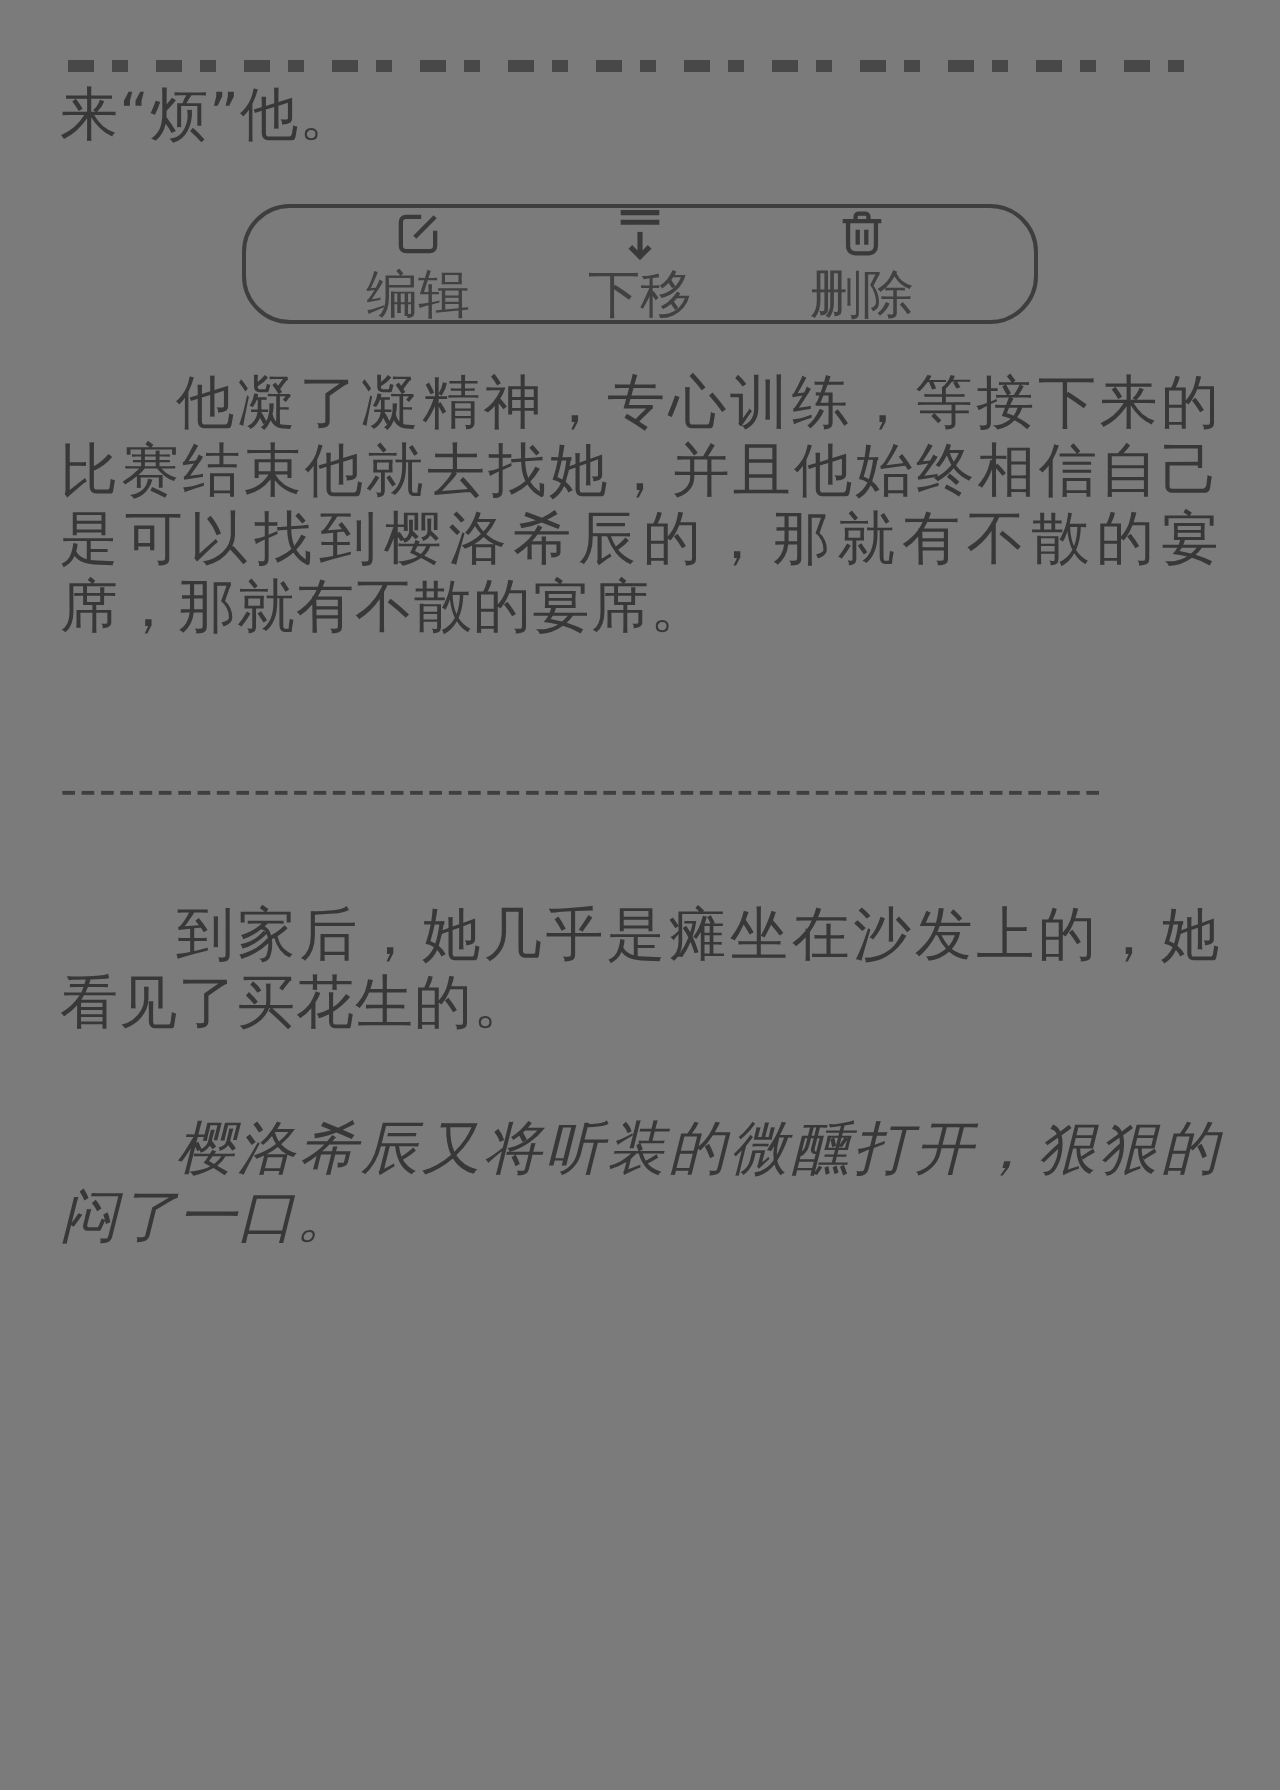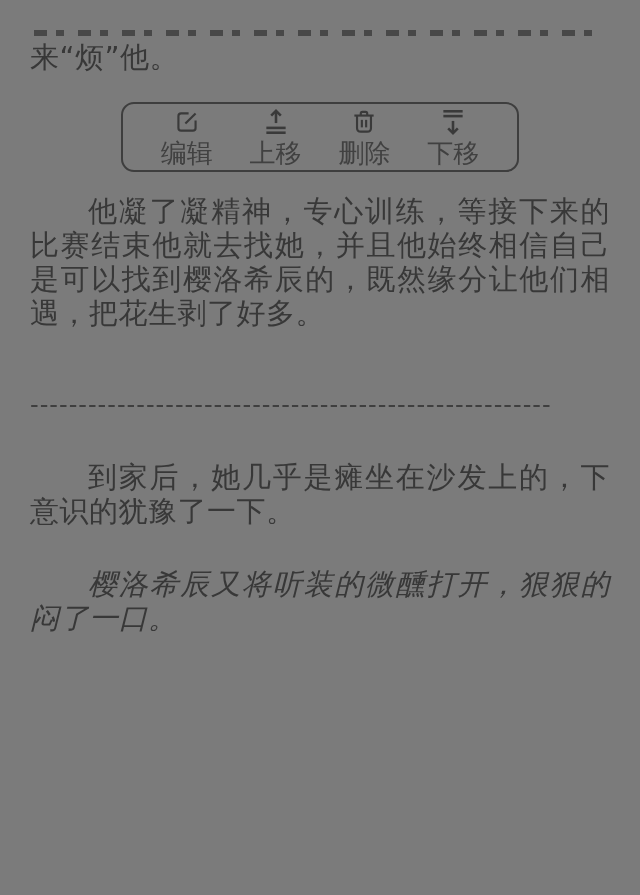--- a/index.html
+++ b/index.html
@@ -27,24 +27,24 @@
   .text-col { padding: 0 30px; }
   .tail-line {
     margin-top: 12px;
     font-size: 29px;
     line-height: 34px;
     letter-spacing: 0.5px;
   }
   
   .toolbar {
     width: 398px;
-    height: 70px;
+    height: 60px;
     margin: 28px auto 0 auto;
     border: 2px solid #3e3e3e;
-    border-radius: 13px;
+    border-radius: 24px;
     display: flex;
     align-items: center;
     justify-content: space-evenly;
     padding: 0 8px;
     background: transparent;
   }
   .tb-btn {
     display: flex;
     flex-direction: column;
     align-items: center;
@@ -112,65 +112,54 @@
         <span>
           <svg width="30" height="30" viewBox="0 0 28 28" fill="none" stroke="#3a3a3a" stroke-width="2">
             <path d="M15.5 6 H8.5 C7 6 6 7 6 8.5 V19.5 C6 21 7 22 8.5 22 H19.5 C21 22 22 21 22 19.5 V12.5"></path>
             <path d="M12.5 15.5 L22 6"></path>
           </svg>
         </span>
         <span class="tb-label">编辑</span>
       </div>
 
 
+
       <div class="tb-btn">
         <span>
           <svg width="30" height="30" viewBox="0 0 28 28" fill="none" stroke="#3a3a3a" stroke-width="2.4">
-            <path d="M14 15 V4"></path>
-            <path d="M9.5 8 L14 3.5 L18.5 8"></path>
-            <path d="M5 19.5 H23"></path>
-            <path d="M5 24 H23"></path>
+            <path d="M5 4 H23"></path>
+            <path d="M5 8.5 H23"></path>
+            <path d="M14 13 V24"></path>
+            <path d="M9.5 20 L14 24.5 L18.5 20"></path>
           </svg>
         </span>
-        <span class="tb-label">上移</span>
+        <span class="tb-label">下移</span>
       </div>
 
       <div class="tb-btn">
         <span>
           <svg width="30" height="30" viewBox="0 0 28 28" fill="none" stroke="#3a3a3a" stroke-width="2">
             <path d="M5 8 H23"></path>
             <path d="M11 8 V6 C11 5 11.7 4.5 12.5 4.5 H15.5 C16.3 4.5 17 5 17 6 V8"></path>
             <path d="M7.5 8 V19.5 C7.5 21.8 9 23 11 23 H17 C19 23 20.5 21.8 20.5 19.5 V8"></path>
             <path d="M12 12 V19"></path>
             <path d="M16 12 V19"></path>
           </svg>
         </span>
         <span class="tb-label">删除</span>
       </div>
 
-      <div class="tb-btn">
-        <span>
-          <svg width="30" height="30" viewBox="0 0 28 28" fill="none" stroke="#3a3a3a" stroke-width="2.4">
-            <path d="M5 4 H23"></path>
-            <path d="M5 8.5 H23"></path>
-            <path d="M14 13 V24"></path>
-            <path d="M9.5 20 L14 24.5 L18.5 20"></path>
-          </svg>
-        </span>
-        <span class="tb-label">下移</span>
-      </div>
-
     </div>
 
-    <div class="para p1">他凝了凝精神，专心训练，等接下来的比赛结束他就去找她，并且他始终相信自己是可以找到樱洛希辰的，既然缘分让他们相遇，把花生剥了好多。</div>
+    <div class="para p1">他凝了凝精神，专心训练，等接下来的比赛结束他就去找她，并且他始终相信自己是可以找到樱洛希辰的，那就有不散的宴席，那就有不散的宴席。</div>
 
     <div class="para divider">------------------------------------------------------</div>
 
 
-    <div class="para p3">到家后，她几乎是瘫坐在沙发上的，下意识的犹豫了一下。</div>
+    <div class="para p3">到家后，她几乎是瘫坐在沙发上的，她看见了买花生的。</div>
 
 
     <div class="para p5">樱洛希辰又将听装的微醺打开，狠狠的闷了一口。</div>
 
   </div>
 
   <div class="bottom-peek"></div>
 
 </div>
 

